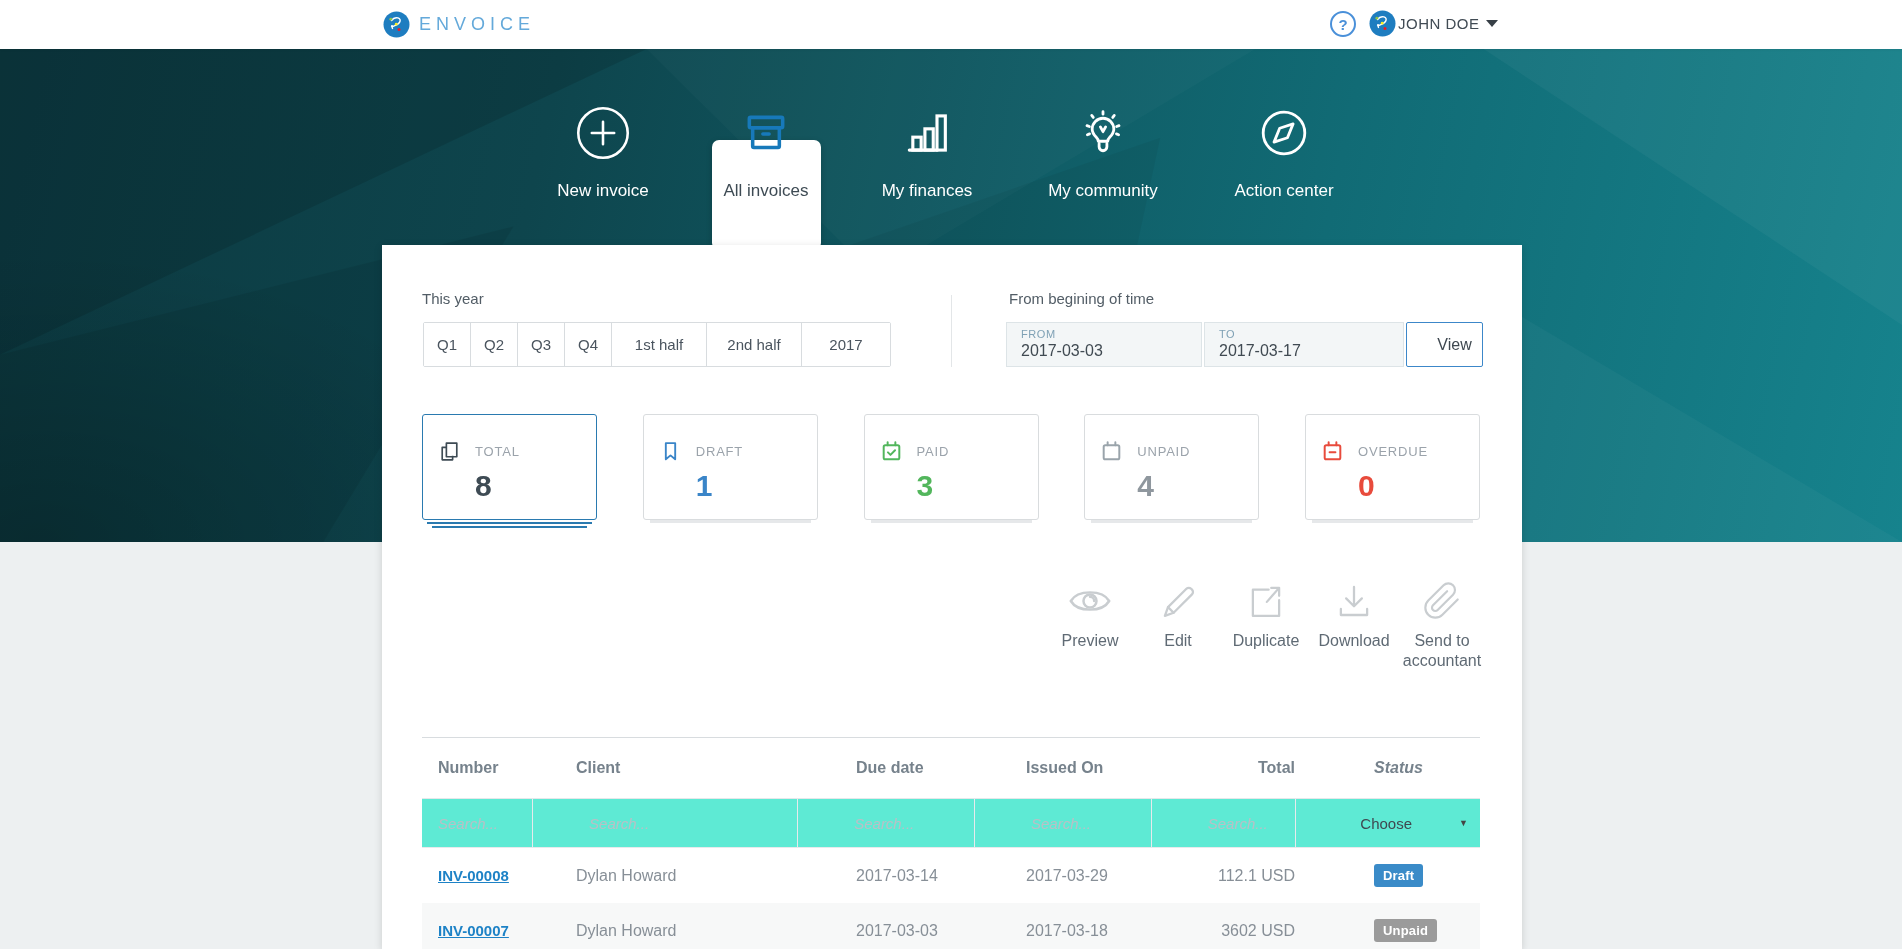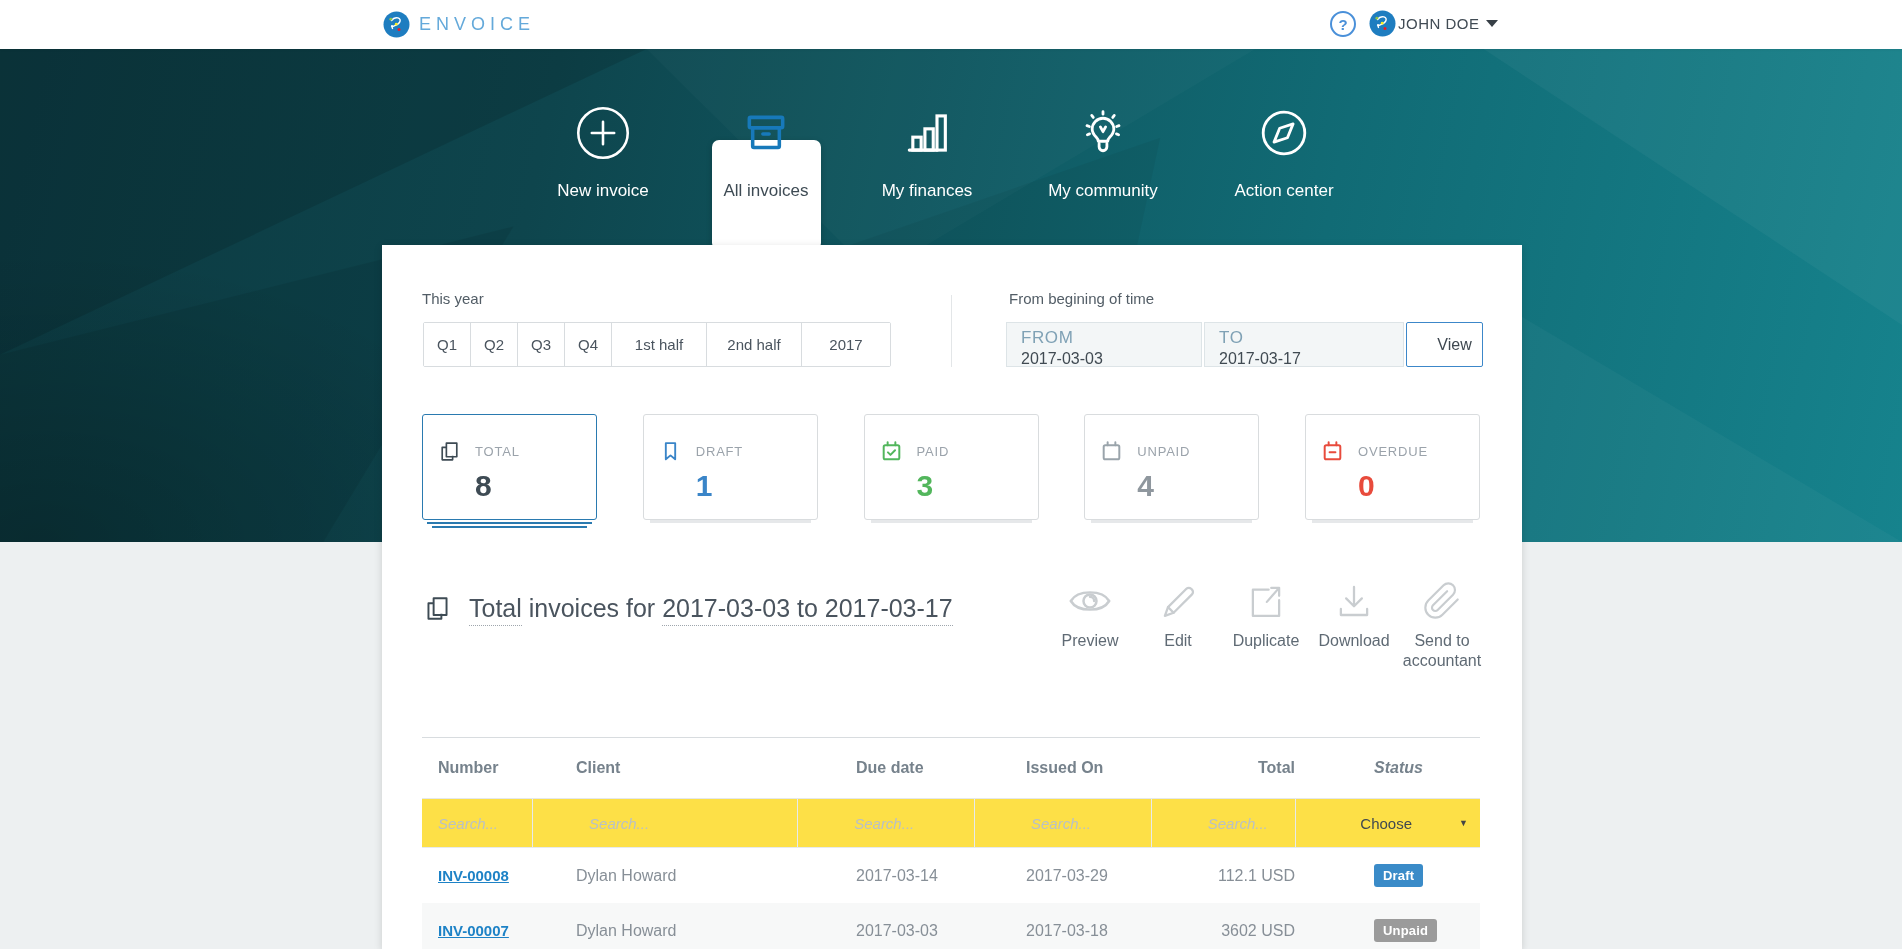--- a/index.html
+++ b/index.html
@@ -55,21 +55,21 @@
   .periods { position:absolute; left:41px; top:77px; height:45px; display:flex;
              border:1px solid #d8dcdf; border-radius:2px; background:#fff; }
   .pbtn { height:43px; display:flex; align-items:center; justify-content:center; font-size:15px;
           color:#4a545e; border-right:1px solid #d8dcdf; cursor:pointer; background:#fff; }
   .pbtn:last-child { border-right:none; }
   .w-q { width:47px; } .w-h { width:95px; } .w-y { width:88px; }
   .v-divider { position:absolute; left:569px; top:50px; height:72px; width:1px; background:#e3e6e8; }
   .dates { position:absolute; left:624px; top:77px; height:45px; display:flex; gap:2px; }
   .dfield { width:196px; height:45px; background:#f3f6f7; border:1px solid #dde4e7; padding:5px 0 0 14px; cursor:text; }
   .dfield.to { width:200px; }
-  .dlabel { font-size:17px; color:#7fa1b5; letter-spacing:.6px; }
+  .dlabel { font-size:11px; color:#7fa1b5; letter-spacing:.6px; }
   .dvalue { font-size:16px; color:#404a52; margin-top:2px; }
   .view-btn { width:77px; height:45px; background:#fff; border:1px solid #3c87c9; border-radius:2px;
               font-size:16px; color:#3f4850; cursor:pointer; font-family:inherit;padding-left:20px; }
 
   
   .cards { position:absolute; left:40px; top:169px; width:1058px; height:106px;
            display:flex; justify-content:space-between; }
   .card { position:relative; width:175px; height:106px; background:#fff; border:1px solid #d9dcde;
           border-radius:3px; cursor:pointer; }
   .card::after { content:""; position:absolute; left:6px; right:6px; bottom:-4px; height:3px; background:#e6e8ea; }
@@ -92,21 +92,21 @@
 
   
   .table { position:absolute; left:40px; top:492px; width:1058px; border-top:1px solid #d8dcdf; }
   .trow { display:flex; width:1058px; }
   .col0{width:138px;} .col1{width:280px;} .col2{width:170px;} .col3{width:170px;} .col4{width:130px;} .col5{width:170px;}
   .th { height:60px; display:flex; align-items:center; font-size:16px; font-weight:bold; color:#76828c;
         padding-left:16px; }
   .th.right { justify-content:flex-end; padding-right:15px; padding-left:0; }
   .th.status { padding-left:64px;font-style:italic; }
   .thead { border-bottom:1px solid #e5e8ea; }
-  .search-row { background:#fde047; border-bottom:1px solid #e7eaec; height:49px;gap:40px; }
+  .search-row { background:#5eead4; border-bottom:1px solid #e7eaec; height:49px;gap:40px; }
   .search-cell { border-right:1px solid #e7eaec; display:flex; align-items:center; }
   .search-cell:last-child { border-right:none; justify-content:space-between; padding:0 12px 0 24px; cursor:pointer; }
   .search-input { width:100%; height:100%; border:none; outline:none; background:transparent;
                   font-family:inherit; font-size:15px; color:#5a646d; padding-left:16px; }
   .search-input::placeholder { font-style:italic; color:#b9c0c6; }
   .choose-txt { font-size:15px; color:#3f4850; }
   .choose-caret { font-size:9px; color:#444; }
   .drow { height:55px; }
   .drow.alt { background:#f7f8f8; }
   .td { display:flex; align-items:center; font-size:16px; color:#878f97; padding-left:16px; }
@@ -316,29 +316,20 @@
               <path d="M8.3 6V3.2M15.7 6V3.2"></path>
               <path d="M9.2 12.8h5.6"></path>
             </svg>
           </span>
           <span class="card-label">OVERDUE</span>
         </div>
         <div class="card-num c-red">0</div>
       </div>
     </div>
 
-    <div class="sec-title">
-      <span>
-        <svg width="31" height="31" viewBox="0 0 24 24" fill="none" stroke="#3e4b54" stroke-width="1.5" stroke-linejoin="round">
-          <path d="M9 4h10v13H9z"></path>
-            <path d="M9 8H5v12h10v-4"></path>
-        </svg>
-      </span>
-      <span class="sec-title-text"><span class="dotted">Total</span><span> invoices for </span><span class="dotted">2017-03-03 to 2017-03-17</span></span>
-    </div>
 
     <div class="actions">
       <div class="action">
         <span>
           <svg width="46" height="40" viewBox="0 0 24 20" fill="none" stroke="currentColor" stroke-width="1.3" stroke-linecap="round">
             <path d="M2 10 C 5.5 4, 18.5 4, 22 10 C 18.5 16, 5.5 16, 2 10 z"></path>
             <circle cx="12" cy="10" r="3.4"></circle>
               <path d="M12 7.8a2.2 2.2 0 0 1 2.2 2.2"></path>
           </svg>
         </span>

